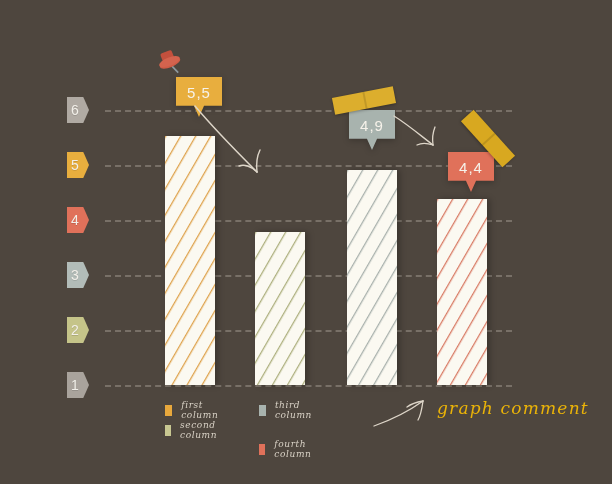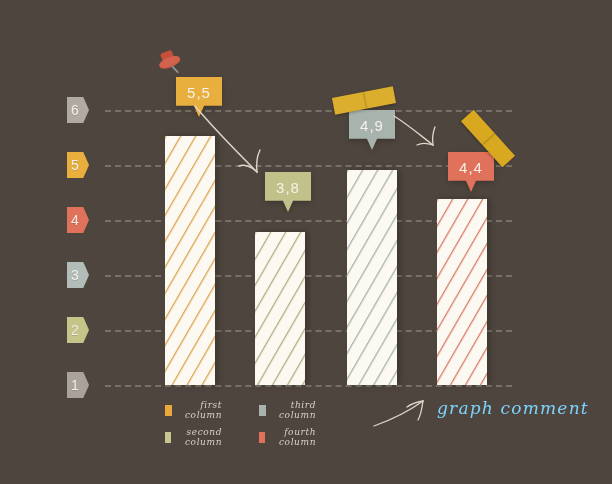--- a/index.html
+++ b/index.html
@@ -61,29 +61,29 @@
   }
   .tape.t1{background:#dcae2d;}
   .tape.t2{background:#d8a820;}
 
   
   .pin{position:absolute;width:30px;height:30px;}
 
   
   .legend{position:absolute;left:165px;top:400px;}
   .legend-col{position:absolute;}
-  .legend-item{display:flex;align-items:center;height:20px;text-align:right;}
+  .legend-item{display:flex;align-items:center;height:20px;}
   .swatch{width:11px;height:11px;margin-right:9px;}
   .legend-text{
     color:#d9d2c6;font-size:9px;letter-spacing:.6px;
     font-family:"DejaVu Serif", serif;font-style:italic;
   }
   .comment{
     position:absolute;left:437px;top:398px;
-    color:#7dd3fc;font-size:17px;letter-spacing:1.2px;
+    color:#eab308;font-size:17px;letter-spacing:1.2px;
     font-family:"DejaVu Serif", serif;font-style:italic;
   }
   svg{display:block;overflow:visible;}
 </style>
 </head>
 <body>
 
 <div id="chart-root">
 
   <div class="gridline" style="top:110px"></div>
@@ -154,24 +154,20 @@
         </defs>
       <rect width="50" height="186" fill="url(#h4)"></rect>
     </svg>
   </div>
 
   <div class="marker" style="left:176px;top:77px">
     <div class="body" style="background:#e8ae3e"></div>
     <span>5,5</span>
   </div>
 
-  <div class="marker" style="left:265px;top:172px">
-    <div class="body" style="background:#c1c18a"></div>
-    <span>3,8</span>
-  </div>
 
   <div class="marker" style="left:349px;top:110px">
     <div class="body" style="background:#a8b3ae"></div>
     <span>4,9</span>
   </div>
 
   <div class="marker" style="left:448px;top:152px">
     <div class="body" style="background:#e0715a"></div>
     <span>4,4</span>
   </div>
@@ -205,31 +201,31 @@
     <path d="M50,3 C44,4 38,6 34,9" fill="none" stroke="#ded6c9" stroke-width="1.3" stroke-linecap="round"></path>
     <path d="M50,3 C49,10 48,17 45,22" fill="none" stroke="#ded6c9" stroke-width="1.3" stroke-linecap="round"></path>
   </svg>
 
   <div class="legend">
     <div class="legend-col" style="left:0;top:0">
       <div class="legend-item">
         <div class="swatch" style="background:#e8a83c"></div>
         <div class="legend-text">first column</div>
       </div>
-      <div class="legend-item" style="margin-top:7px">
+      <div class="legend-item" style="margin-top:0">
         <div class="swatch" style="background:#c8c791"></div>
         <div class="legend-text">second column</div>
       </div>
     </div>
     <div class="legend-col" style="left:94px;top:0">
       <div class="legend-item">
         <div class="swatch" style="background:#a8b3ae"></div>
         <div class="legend-text">third column</div>
       </div>
-      <div class="legend-item" style="margin-top:7px">
+      <div class="legend-item" style="margin-top:19px">
         <div class="swatch" style="background:#e0715a"></div>
         <div class="legend-text">fourth column</div>
       </div>
     </div>
   </div>
 
   <div class="comment">graph comment</div>
 
 </div>
 

